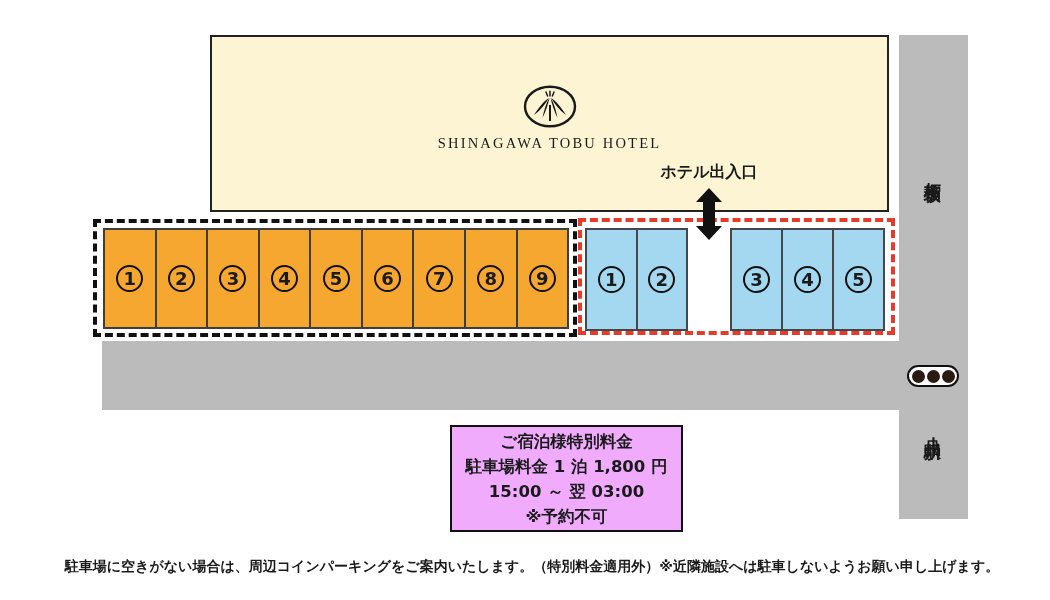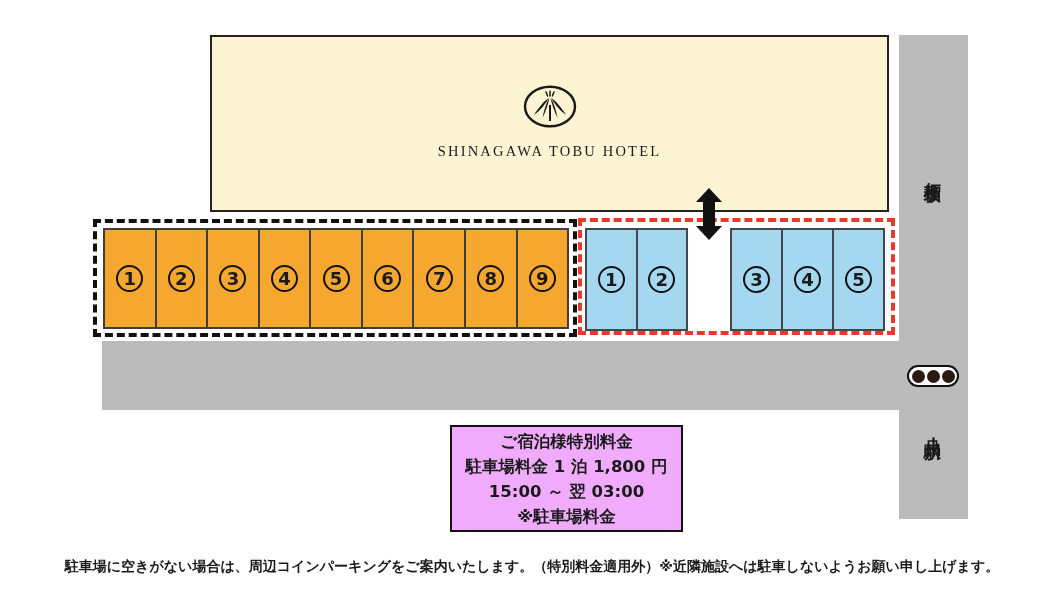--- a/index.html
+++ b/index.html
@@ -10,21 +10,21 @@
   body{ background:#fff; font-family:"DejaVu Sans","Liberation Sans",sans-serif; color:var(--ink); }
   .canvas{ position:relative; width:1050px; height:600px; background:#fff; overflow:hidden; }
 
   
   .road-h{ position:absolute; left:102px; top:341px; width:866px; height:69px; background:var(--road); }
   .road-v{ position:absolute; left:899px; top:35px; width:69px; height:484px; background:var(--road); }
 
   
   .building{ position:absolute; left:210px; top:35px; width:679px; height:177px;
              background:var(--cream); border:2px solid #222; }
-  .logo{ position:absolute; left:0; right:0; top:48px; display:flex; flex-direction:column; align-items:center; gap:15px; }
+  .logo{ position:absolute; left:0; right:0; top:48px; display:flex; flex-direction:column; align-items:center; gap:7px; }
   .logo-name{ font-family:"Liberation Serif","DejaVu Serif",serif; font-size:14.5px; letter-spacing:2.2px;
               color:var(--ink); white-space:nowrap; }
 
   
   .entrance-label{ position:absolute; left:609px; top:162px; width:200px; text-align:center;
                    font-size:16px; font-weight:700; z-index:5; }
   .entrance-arrow{ position:absolute; left:696px; top:188px; z-index:6; }
 
   
   .coin-lot{ position:absolute; left:93px; top:219px; width:484px; height:118px;
@@ -88,20 +88,21 @@
         <path d="M26 13 C23 18 18 25 11 30 C16 22 21 16 26 13 Z" fill="#1A1A1A"></path>
         <path d="M26.5 13 C25 19 23 26 19.5 33 C21 25 23 18 26.5 13 Z" fill="#1A1A1A"></path>
         <path d="M27.5 13 C29 19 31 26 34.5 33 C33 25 31 18 27.5 13 Z" fill="#1A1A1A"></path>
         <path d="M28 13 C31 18 36 25 43 30 C38 22 33 16 28 13 Z" fill="#1A1A1A"></path>
         <rect x="26" y="20" width="2" height="16" fill="#1A1A1A"></rect>
       </svg>
       <div class="logo-name">SHINAGAWA TOBU HOTEL</div>
     </div>
   </div>
 
+  <div class="entrance-label">ホテル出入口</div>
   <svg class="entrance-arrow" width="26" height="52" viewBox="0 0 26 52">
     <polygon points="13,0 26,14 19,14 19,38 26,38 13,52 0,38 7,38 7,14 0,14" fill="#111"></polygon>
   </svg>
 
   <div class="coin-lot"></div>
   <div class="cells cells-coin">
       <div class="space">
         <div class="num-circle">1</div>
       </div>
       <div class="space">
@@ -162,18 +163,18 @@
   </div>
   <div class="station">
     <span class="name">品川駅</span>
     <span class="arrow">↓</span>
   </div>
 
   <div class="price-box">
     <div>ご宿泊様特別料金</div>
     <div>駐車場料金 1 泊 1,800 円</div>
     <div>15:00 ～ 翌 03:00</div>
-    <div>※駐車場料金</div>
+    <div>※予約不可</div>
   </div>
 
   <div class="footnote">駐車場に空きがない場合は、周辺コインパーキングをご案内いたします。（特別料金適用外）※近隣施設へは駐車しないようお願い申し上げます。</div>
 
 </div>
 
 </body></html>

